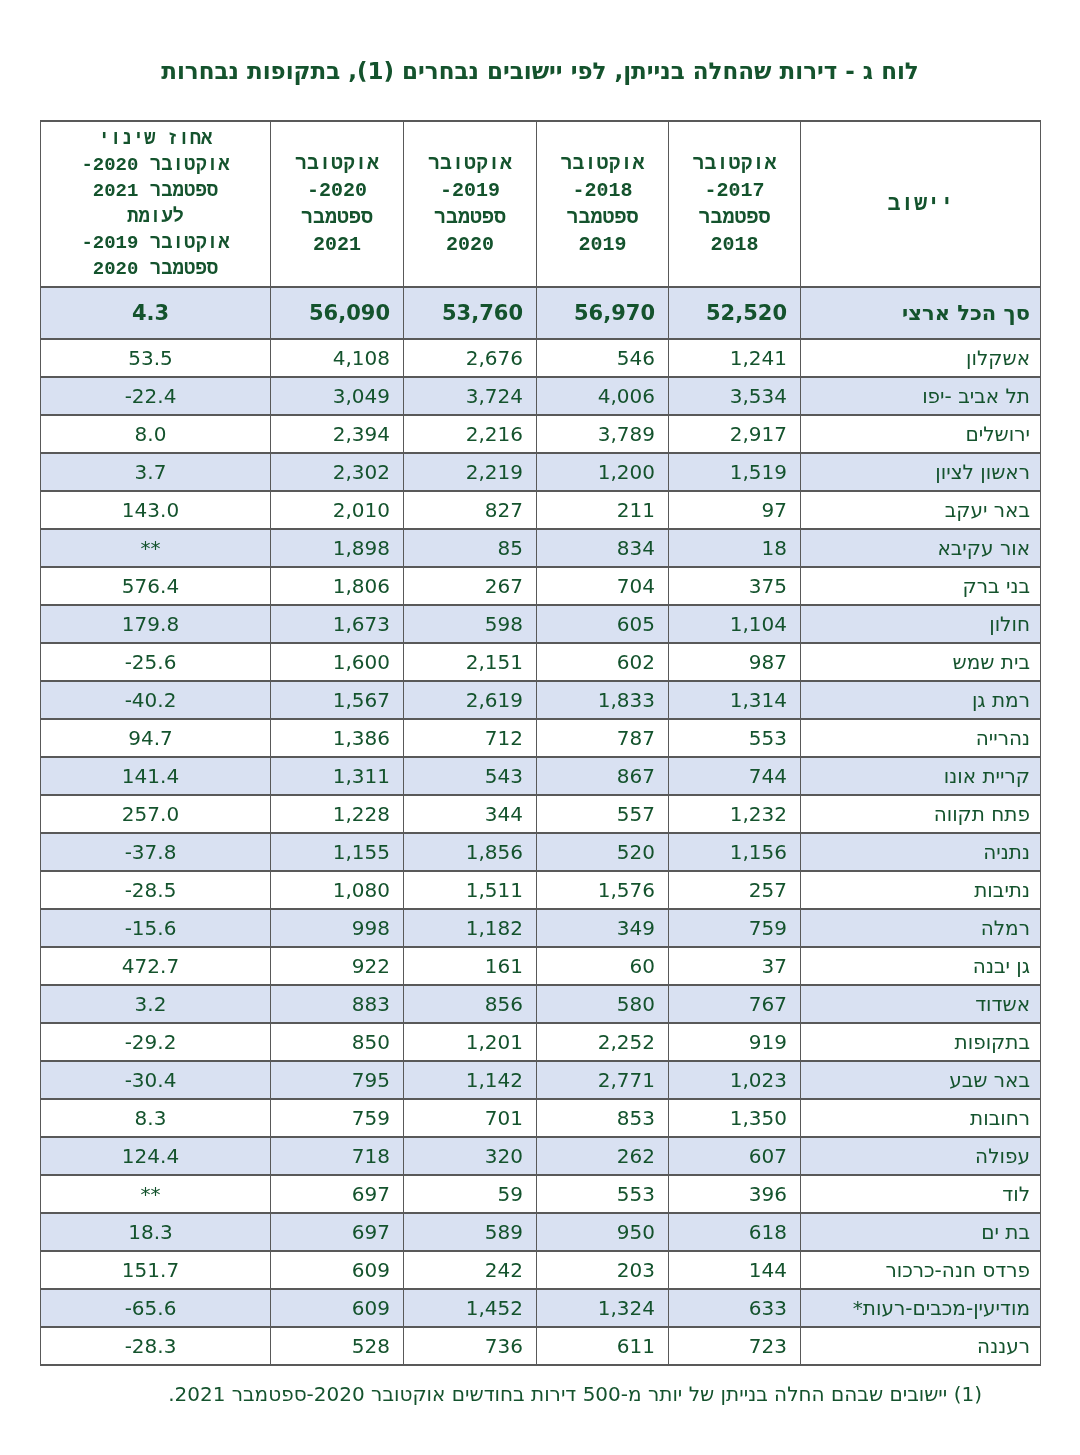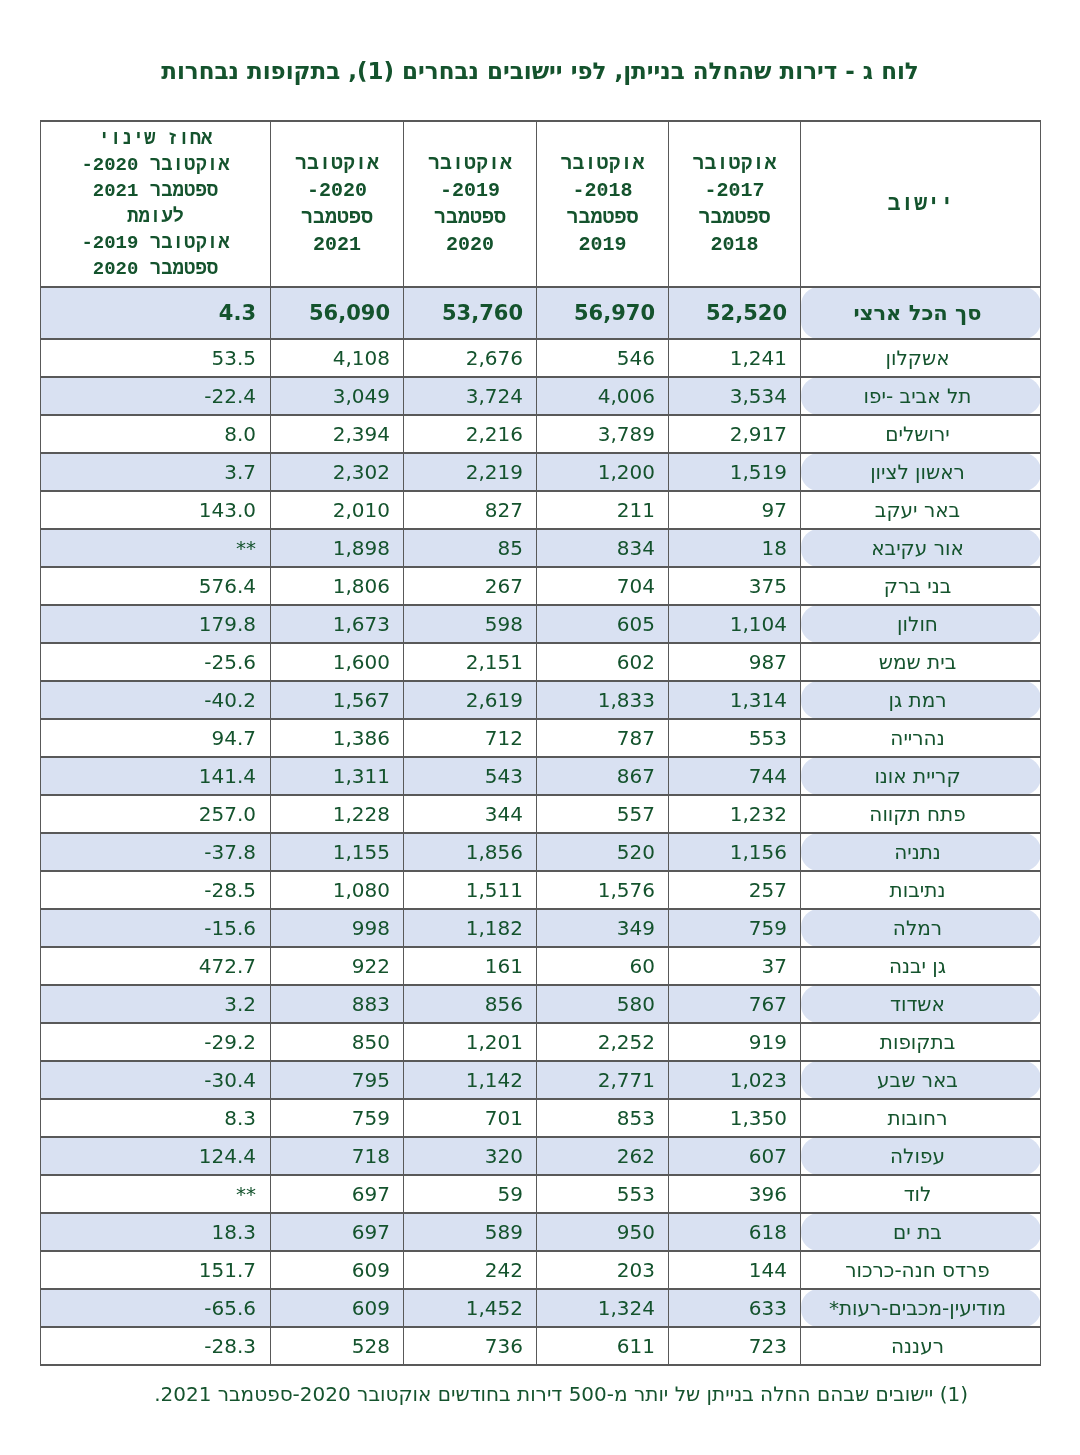--- a/index.html
+++ b/index.html
@@ -35,26 +35,26 @@
   }
   thead tr { height: 165px; }
   th { font-weight: bold; background: #ffffff; font-size: 20px; line-height: 27px; text-align: center; padding: 4px 2px; font-family: Liberation Mono, monospace; }
   th.yishuv-h { font-size: 22px; }
   th.pct-h { font-size: 19px; line-height: 26px; }
   tbody tr { height: 38px; }
   tbody tr.total { height: 52px; }
   tbody tr.total td { font-weight: bold; font-size: 21px; }
   tbody tr.stripe td { background: #d9e1f2; }
   td { font-size: 20px; background: #ffffff; }
-  td.name { text-align: center; padding-right: 10px; padding-left: 4px; border-radius: 18px; }
+  td.name { text-align: right; padding-right: 10px; padding-left: 4px; }
   td.num { direction: ltr; text-align: right; padding-right: 13px; padding-left: 4px; }
-  td.pct { direction: ltr; text-align: right; padding-right: 14px; padding-left: 4px; }
+  td.pct { direction: ltr; text-align: center; padding-right: 14px; padding-left: 4px; }
   .footnote {
     direction: rtl;
-    margin: 16px 40px 0 0;
+    margin: 16px 40px 0 14px;
     padding-right: 32px;
     font-size: 20px;
     width: 1000px;
   }
 </style>
 </head>
 <body>
 
 <div class="page">
 

